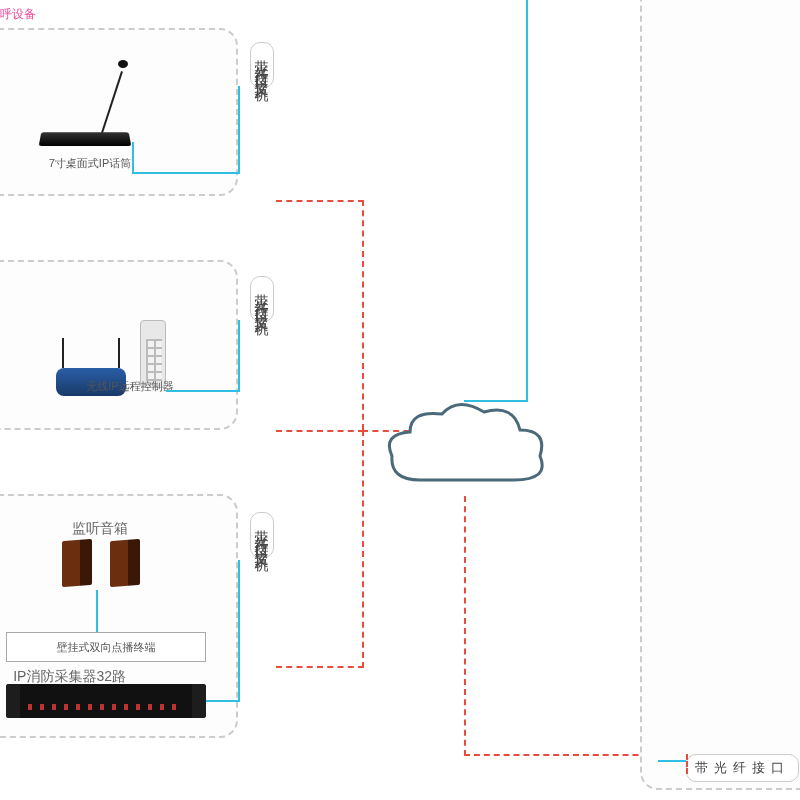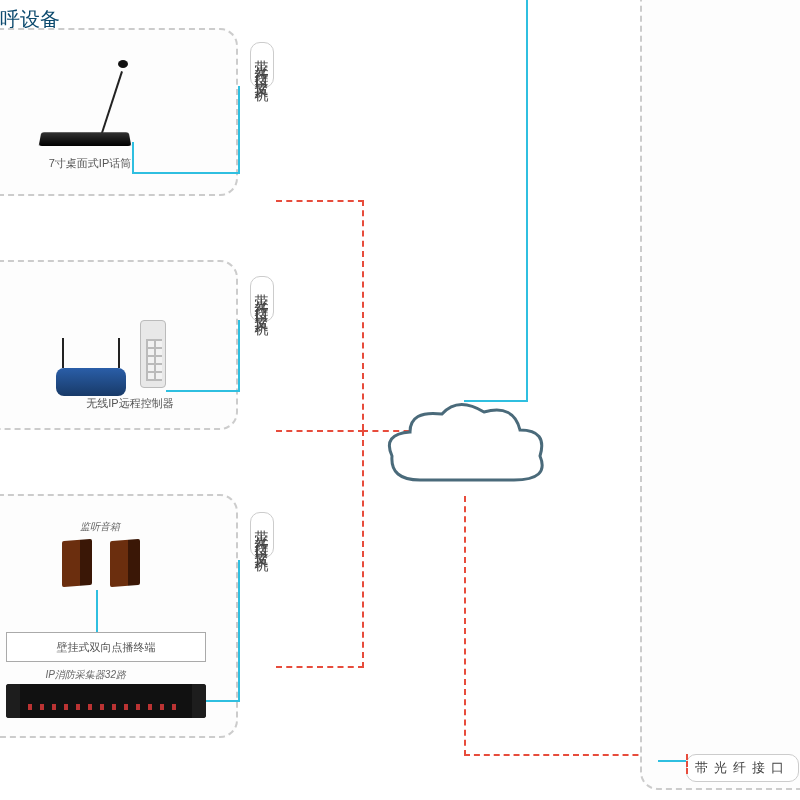--- a/index.html
+++ b/index.html
@@ -14,34 +14,33 @@
     color: #333;
   }
   .box {
     position: absolute;
     border: 2px dashed #ccc;
     border-radius: 18px;
     background: #fdfdfd;
   }
   .section-title {
     position: absolute;
-    font-size: 20px;
-    color: #0c4a6e;
+    font-size: 12px;
+    color: #ec4899;
   }
   .dev-label {
     font-size: 11px;
     color: #555;
     position: absolute;
     text-align: center;
   }
   .small-label {
-    font-size: 10px;
+    font-size: 14px;
     color: #666;
     text-align: center;
-    font-style: italic;
   }
   .vlabel {
     position: absolute;
     writing-mode: vertical-rl;
     font-size: 14px;
     letter-spacing: 4px;
     color: #444;
     background: #fff;
     padding: 6px 2px;
     border: 1px solid #ccc;
@@ -257,21 +256,21 @@
 <div class="vlabel" style="left:250px; top:42px;">带光纤接口交换机</div>
 
 <div class="dashed-red-h" style="left:276px; top:200px; width:88px;"></div>
 <div class="dashed-red-v" style="left:362px; top:200px; height:230px;"></div>
 
 <div class="box" style="left:-30px; top:260px; width:268px; height:170px;"></div>
 <div class="router" style="left:56px; top:368px;"></div>
 <div class="remote" style="left:140px; top:320px;">
   <div class="grid"></div>
 </div>
-<div class="dev-label" style="left:70px; top:396px; width:120px;">无线IP远程控制器</div>
+<div class="dev-label" style="left:70px; top:379px; width:120px;">无线IP远程控制器</div>
 <div class="solid-blue" style="left:166px; top:390px; width:74px; height:2px;"></div>
 <div class="solid-blue" style="left:238px; top:320px; width:2px; height:72px;"></div>
 
 <div class="vlabel" style="left:250px; top:276px;">带光纤接口交换机</div>
 <div class="dashed-red-h" style="left:276px; top:430px; width:88px;"></div>
 
 <div class="box" style="left:-30px; top:494px; width:268px; height:244px;"></div>
 <div class="speaker" style="left:62px; top:540px;"></div>
 <div class="speaker" style="left:110px; top:540px;"></div>
 <div class="dev-label small-label" style="left:60px; top:520px; width:80px;">监听音箱</div>

